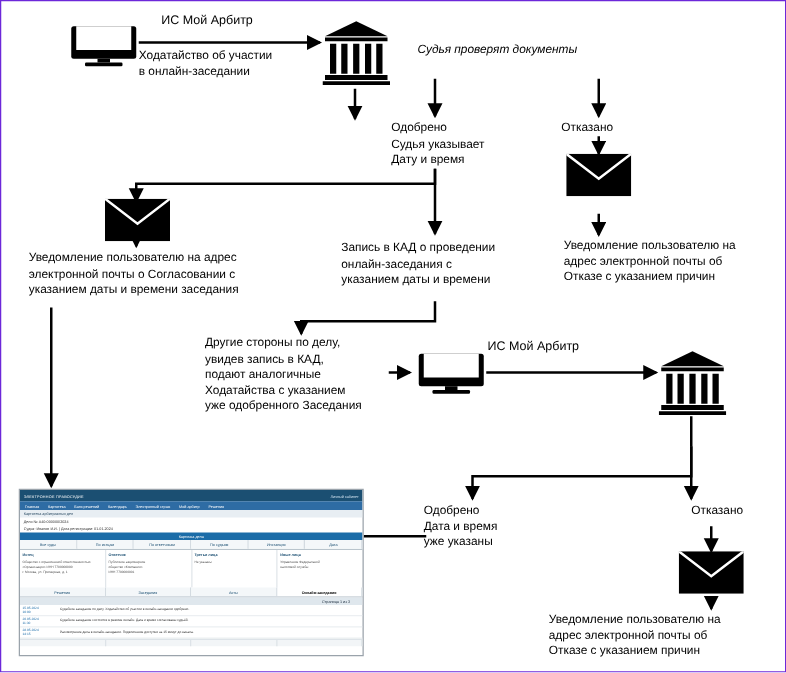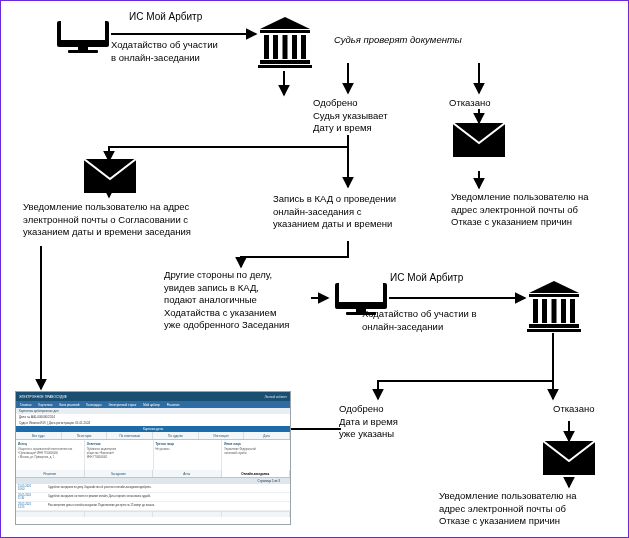--- a/index.html
+++ b/index.html
@@ -341,22 +341,20 @@
 Отказе с указанием причин</div>
 
   <div class="txt left" style="left:163px; top:256px; width:150px;margin-top:12px;">Другие стороны по делу,
 увидев запись в КАД,
 подают аналогичные
 Ходатайства с указанием
 уже одобренного Заседания</div>
 
   <div class="txt left" style="left:389px; top:271px; width:120px; font-size:10px;">ИС Мой Арбитр</div>
 
-  <div class="txt left" style="left:361px; top:307px; width:160px;">Ходатайство об участии в
-онлайн-заседании</div>
 
   <div class="txt left" style="left:338px; top:402px; width:130px;">Одобрено
 Дата и время
 уже указаны</div>
 
   <div class="txt left" style="left:552px; top:402px; width:80px;">Отказано</div>
 
   <div class="txt left" style="left:438px; top:489px; width:185px;">Уведомление пользователю на
 адрес электронной почты об
 Отказе с указанием причин</div>

